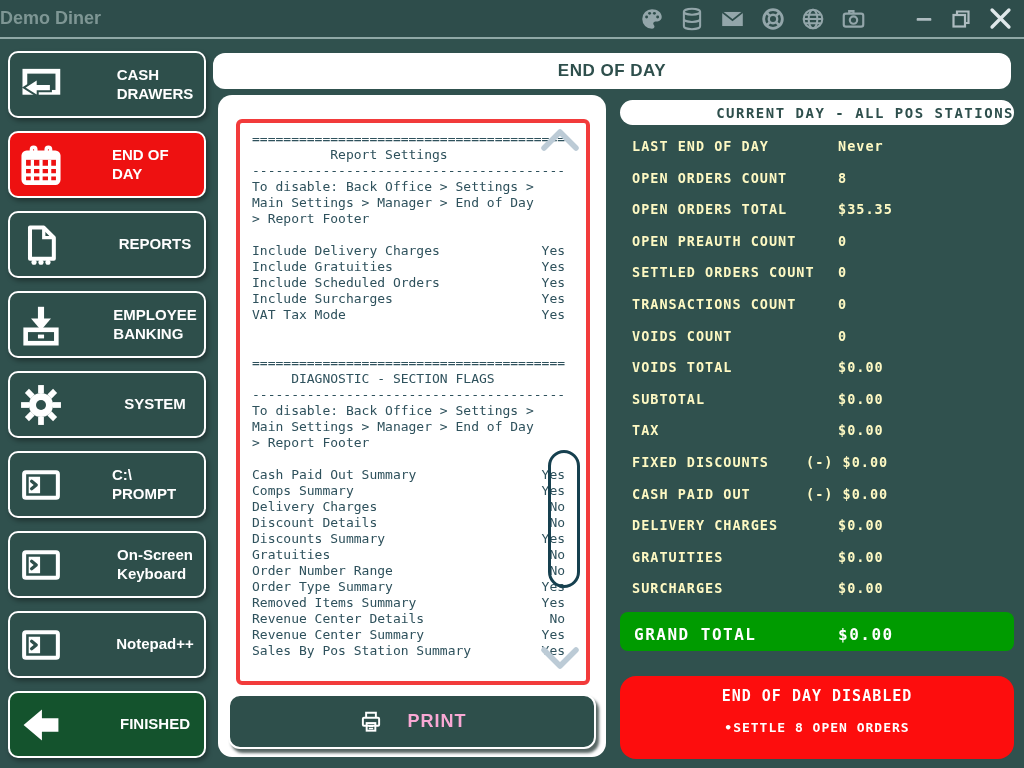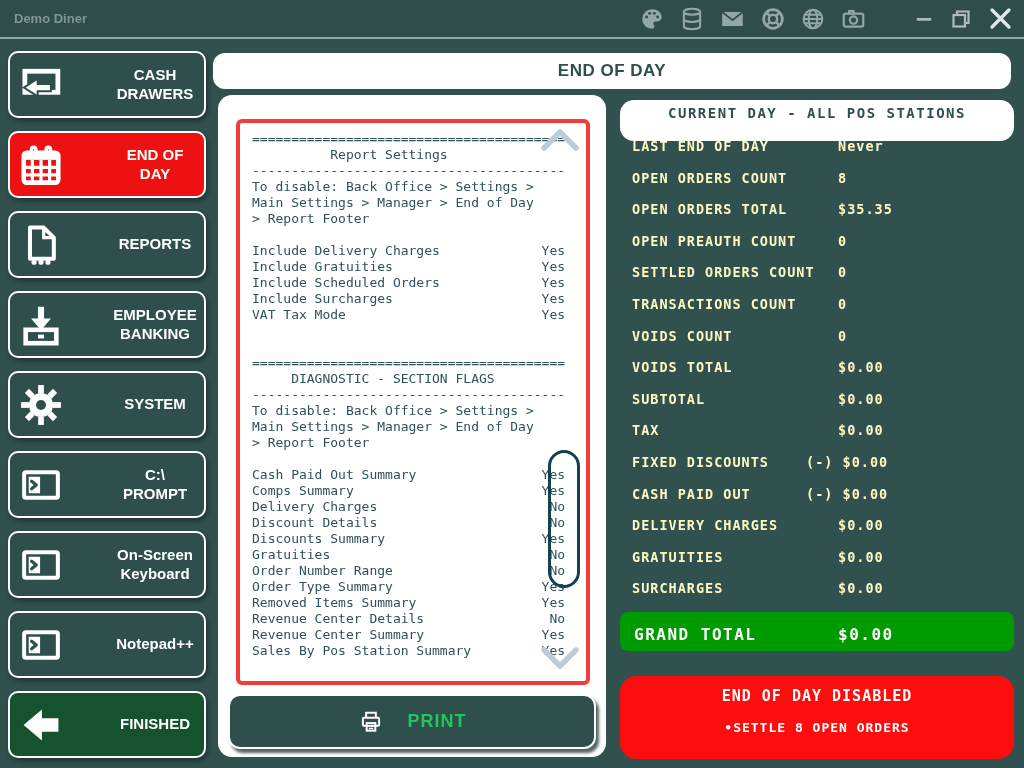--- a/index.html
+++ b/index.html
@@ -8,37 +8,37 @@
     width:1024px; height:768px; overflow:hidden; position:relative;
     background:#30514e; font-family:"Liberation Sans", sans-serif;
   }
 
   
   .titlebar{
     position:absolute; left:0; top:0; width:1024px; height:39px;
     background:#2e4d4b; border-bottom:2px solid #8fa8a6;
     display:flex; align-items:center;
   }
-  .app-title{ margin-left:14px; font-size:13px; font-weight:bold; color:#7e9694; }
+  .app-title{ font-size:18px; font-weight:bold; color:#7e9694; }
   .tb-icons{ position:absolute; right:10px; top:0; height:37px; display:flex; align-items:center; gap:14px; }
   .tb-icons svg{ display:block; cursor:pointer; }
   .win-sep{ width:18px; }
 
   
   .sidebar{ position:absolute; left:8px; top:51px; width:198px; }
   .sb-btn{
     height:67px; margin-bottom:13px; border:2px solid #fff; border-radius:10px;
     background:#2e4f4b; display:flex; align-items:center;
     box-shadow:2px 3px 5px rgba(0,0,0,.35); cursor:pointer;
   }
   .sb-btn.active{ background:#ee1111; }
   .sb-btn.finished{ background:#14532d; }
   .sb-icon{ width:62px; display:flex; justify-content:center; align-items:center; flex:none; }
   .sb-label-wrap{ flex:1; display:flex; justify-content:center; padding-right:6px; }
-  .sb-label{ color:#fff; font-weight:bold; font-size:15px; line-height:1.25; white-space:pre-line; text-align:center;margin-left:40px; }
+  .sb-label{ color:#fff; font-weight:bold; font-size:15px; line-height:1.25; white-space:pre-line; text-align:left;margin-left:40px; }
 
   
   .page-title-pill{
     position:absolute; left:213px; top:53px; width:798px; height:36px;
     background:#fff; border-radius:12px;
     display:flex; align-items:center; justify-content:center;
     font-size:17px; font-weight:600; letter-spacing:.5px; color:#2e4f4c;
   }
 
   
@@ -59,28 +59,28 @@
   .scroll-down{ position:absolute; bottom:10px; right:6px; cursor:pointer; }
   .scroll-thumb{
     position:absolute; top:327px; right:6px; width:32px; height:138px;
     border:3px solid #16404f; border-radius:18px; cursor:pointer;
   }
   .print-btn{
     position:absolute; left:10px; top:599px; width:368px; height:55px;
     background:#2e4f4b; border:2px solid #fff; border-radius:12px;
     box-shadow:3px 4px 3px rgba(15,35,33,.7);
     display:flex; align-items:center; justify-content:center; gap:24px;
-    color:#22c55e; font-weight:bold; font-size:18px; letter-spacing:1px;
+    color:#f9a8d4; font-weight:bold; font-size:18px; letter-spacing:1px;
     font-family:"Liberation Sans", sans-serif; cursor:pointer;
   }
 
   
   .stats-panel{ position:absolute; left:620px; top:100px; width:394px; height:657px; }
   .stats-header{
-    height:41px; background:#fff; border-radius:14px; text-align:center; line-height:27px;
+    height:25px; background:#fff; border-radius:14px; text-align:right; line-height:27px;
     font-family:"DejaVu Sans Mono", monospace; font-weight:bold; font-size:14px;
     letter-spacing:1.5px; color:#2e4f4c;
   }
   .stats-rows{ position:absolute; top:31px; left:0; right:0; }
   .stat-row{ position:relative; height:31.6px; line-height:31.6px; }
   .stat-label, .stat-value{
     position:absolute; font-family:"DejaVu Sans Mono", monospace;
     font-weight:bold; font-size:13.5px; letter-spacing:1px; color:#fef9c3; white-space:pre;
   }
   .stat-label{ left:12px; }

